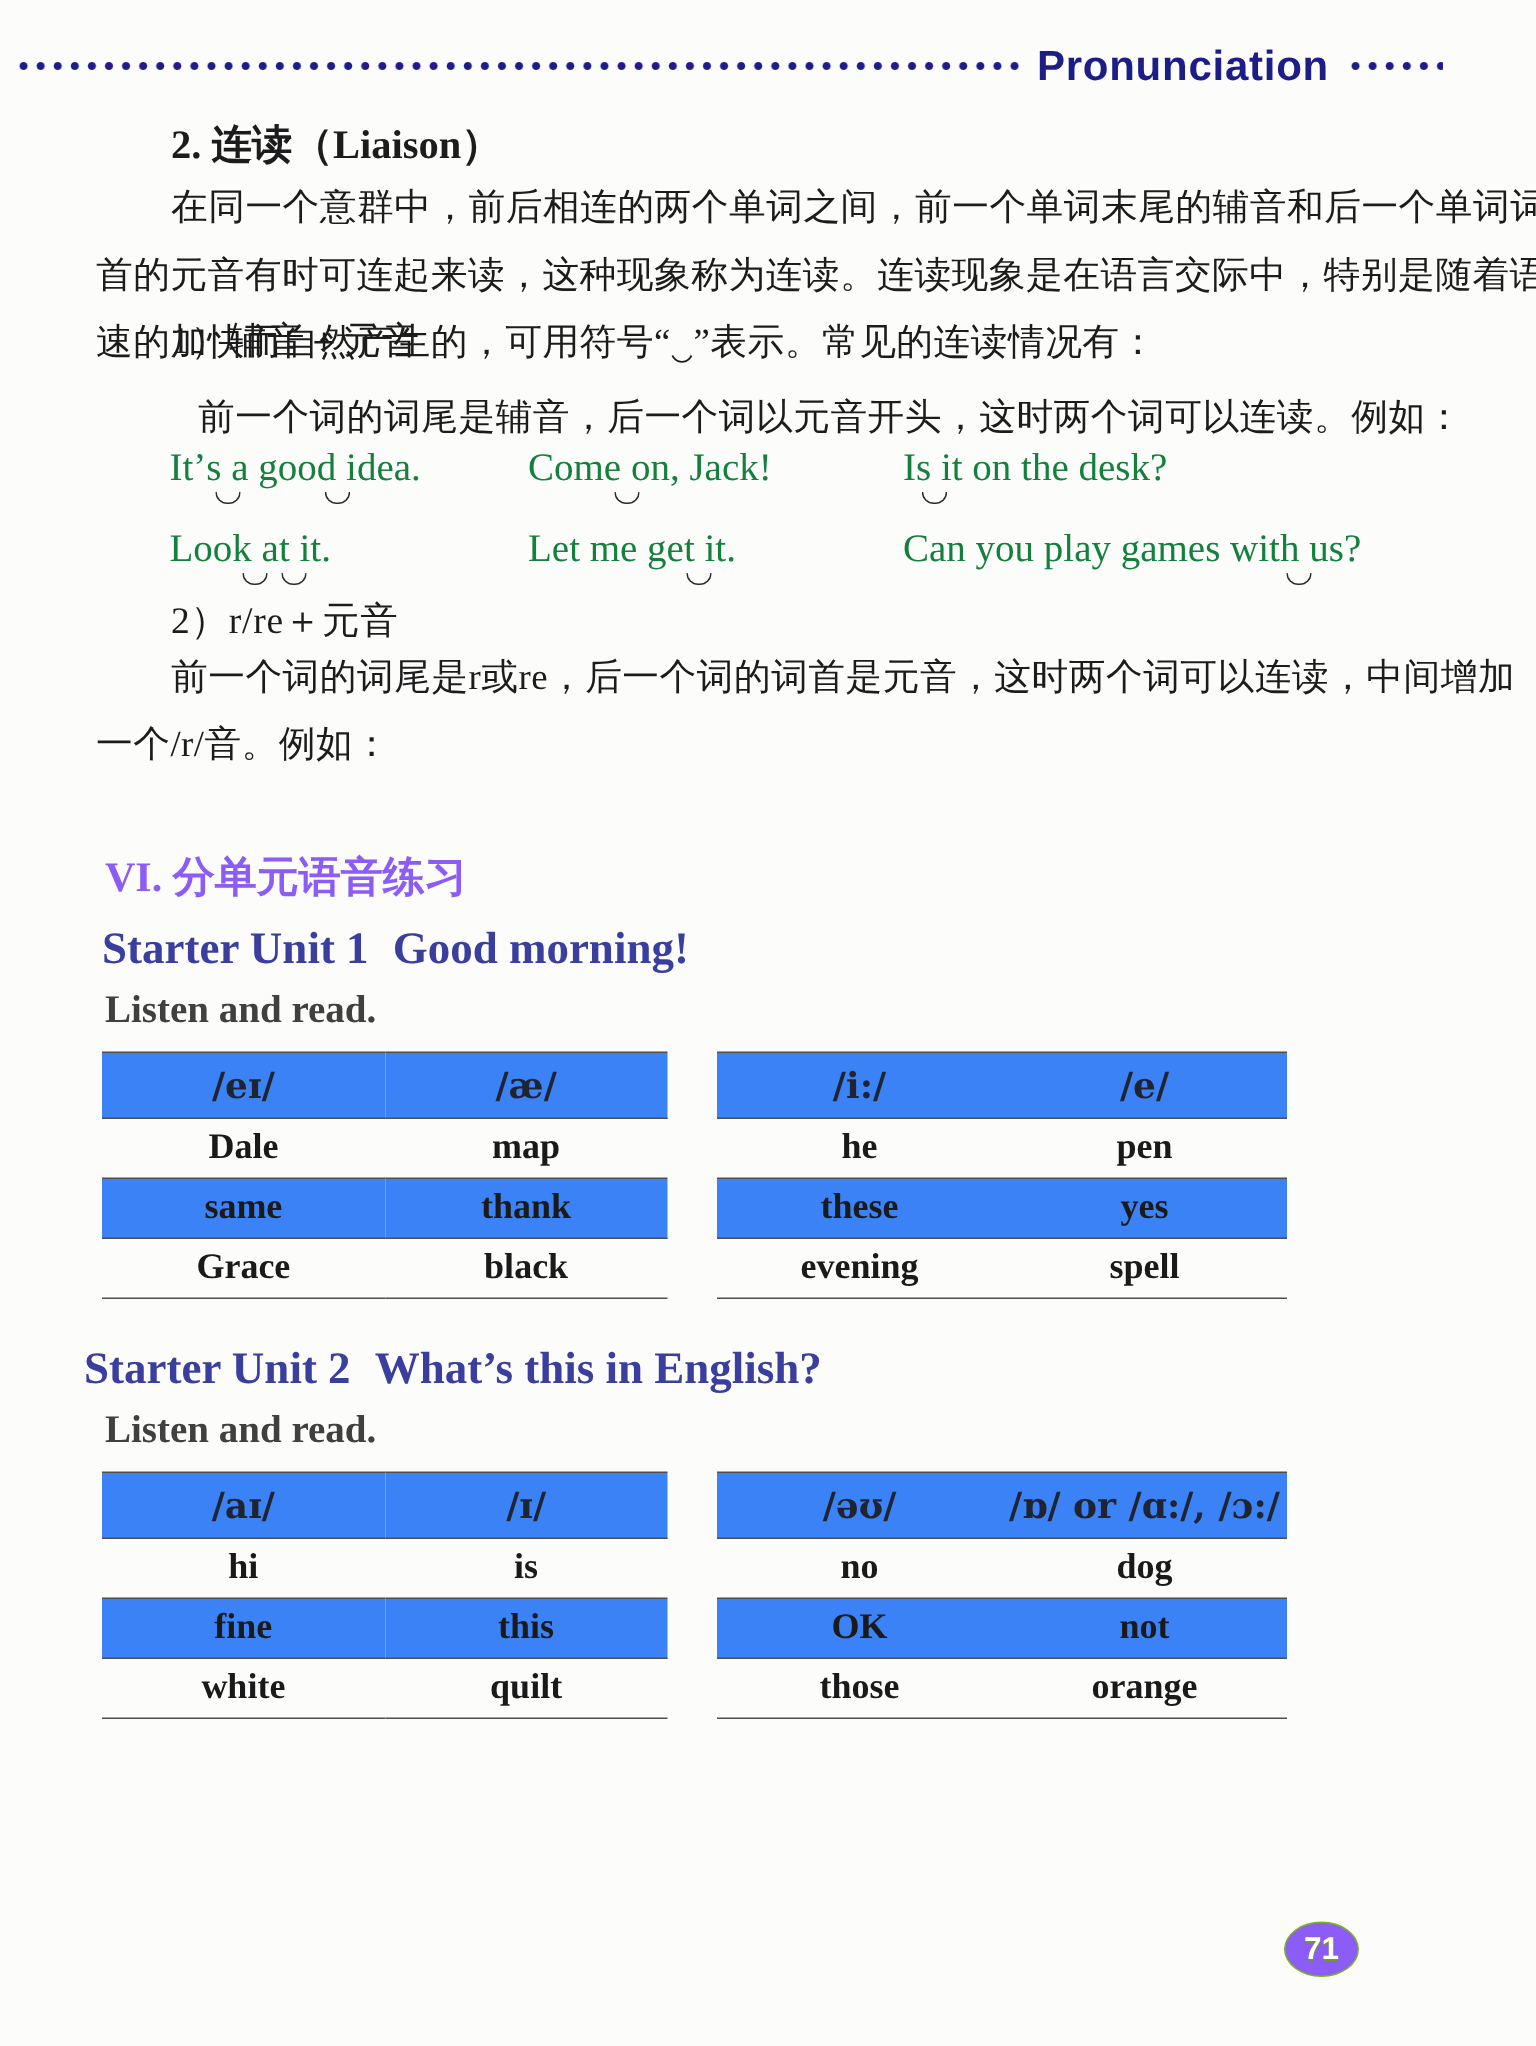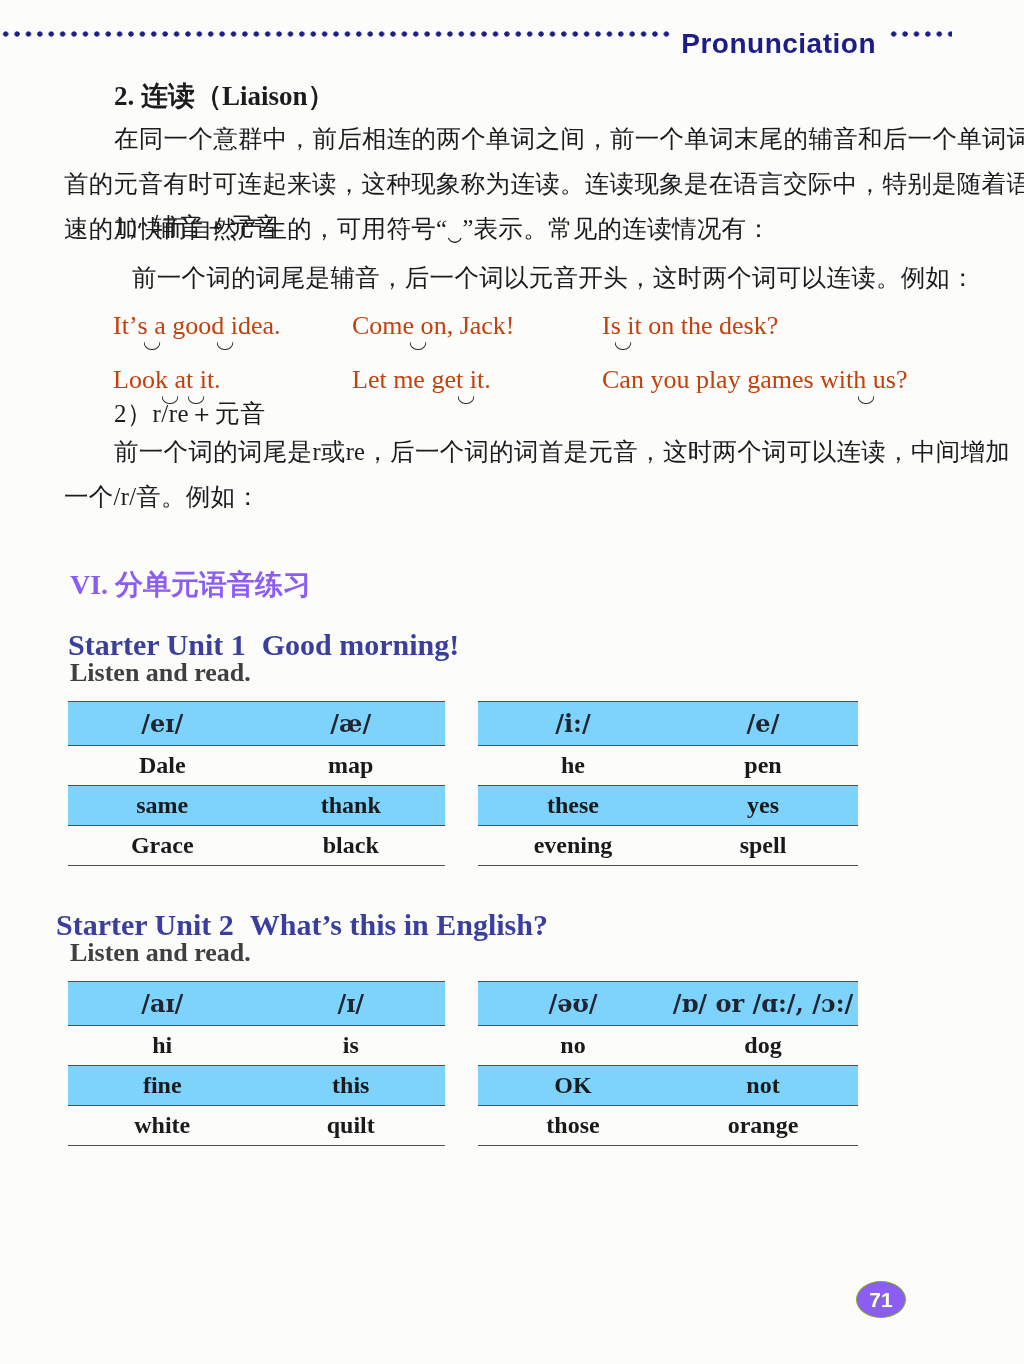--- a/index.html
+++ b/index.html
@@ -1,54 +1,54 @@
 <!DOCTYPE html>
 <html><head>
 <meta charset="utf-8">
 <style>
   html,body{margin:0;padding:0;}
   #page{
     position:relative;width:1024px;height:1364px;background:#fcfcfb;overflow:hidden;
     font-family:"Liberation Serif","DejaVu Serif",serif;color:#1c1c1c;
   }
   
-  .hdr{position:absolute;top:28px;left:0;width:952px;height:32px;display:flex;align-items:flex-start;}
+  .hdr{position:absolute;top:28px;left:10px;width:952px;height:32px;display:flex;align-items:center;}
   .dotline{height:12px;background-image:radial-gradient(circle, #1d1d88 2.3px, rgba(29,29,136,0) 3px);
     background-size:11.4px 12px;background-repeat:repeat-x;background-position:0 center;}
   .dotline.left{flex:1;}
   .dotline.right{flex:0 0 64px;}
   .hdr-title{margin:0 12px 0 10px;font-family:"Liberation Sans","DejaVu Sans",sans-serif;
     font-weight:700;font-size:28px;color:#1d1d88;letter-spacing:.5px;white-space:nowrap;}
   
   .abs{position:absolute;}
   .sec-title{font-size:27px;font-weight:700;white-space:nowrap;}
   .cn-lines{font-size:24.5px;line-height:45px;letter-spacing:.3px;white-space:nowrap;}
   .cn-lines .ln:first-child{padding-left:50px;}
   .case-title{font-size:25px;white-space:nowrap;letter-spacing:.5px;}
   .case-desc{font-size:24.5px;white-space:nowrap;letter-spacing:.3px;}
   
   .ex-grid{width:860px;}
   .ex-row{position:relative;height:54px;}
-  .ex{position:absolute;top:14px;font-size:26px;white-space:pre;color:#c2410c;}
+  .ex{position:absolute;top:0;font-size:26px;white-space:pre;color:#15803d;}
   .liaison{position:relative;display:inline-block;}
   .liaison::after{content:"";position:absolute;left:50%;transform:translateX(-50%);
     bottom:-9px;width:15px;height:7px;border:1.5px solid #2b2b2b;border-top:none;
     border-radius:0 0 10px 10px;}
   
   .vi-title{font-size:28px;font-weight:700;color:#8b5cf6;white-space:nowrap;}
-  .unit-head{font-size:30px;font-weight:700;color:#3a3f9e;white-space:nowrap;margin-top:12px;}
+  .unit-head{font-size:30px;font-weight:700;color:#3a3f9e;white-space:nowrap;}
   .unit-head .gap{display:inline-block;width:16px;}
   .listen{font-size:26px;font-weight:700;color:#404040;white-space:nowrap;}
   
   .ptable-wrap{position:absolute;}
   table.ptable{border-collapse:collapse;width:100%;border-bottom:1.6px solid #4e4e4e;}
   table.ptable td{text-align:center;height:37px;font-size:24px;font-weight:600;
     border-top:1.6px solid #4e4e4e;color:#1a1a1a;width:50%;}
   table.ptable tr.hrow td{height:41px;font-family:"DejaVu Serif",serif;color:#1f2430;}
-  table.ptable tr.shaded td{background:#7dd3fc;}
+  table.ptable tr.shaded td{background:#3b82f6;}
   
   .badge{position:absolute;left:856px;top:1281px;width:50px;height:37px;border-radius:50%;
     background:#8b5cf6;border:1px solid #7ab517;display:flex;align-items:center;justify-content:center;
     font-family:"Liberation Sans","DejaVu Sans",sans-serif;font-weight:700;font-size:21px;color:#ffffff;
     text-shadow:0 1px 1px #6ea30f;box-sizing:border-box;}
 </style>
 </head>
 <body>
 
 <div id="page">

